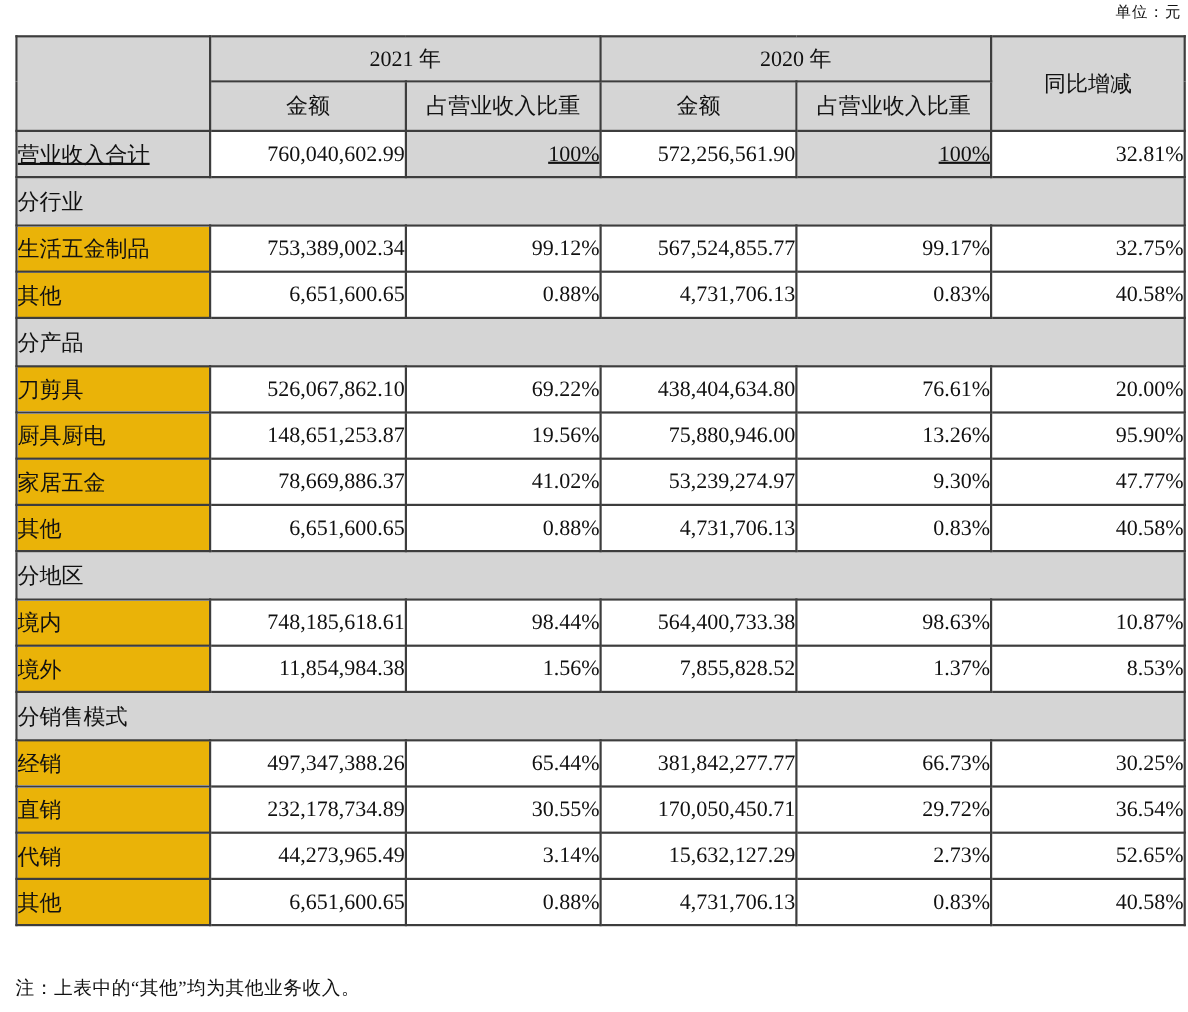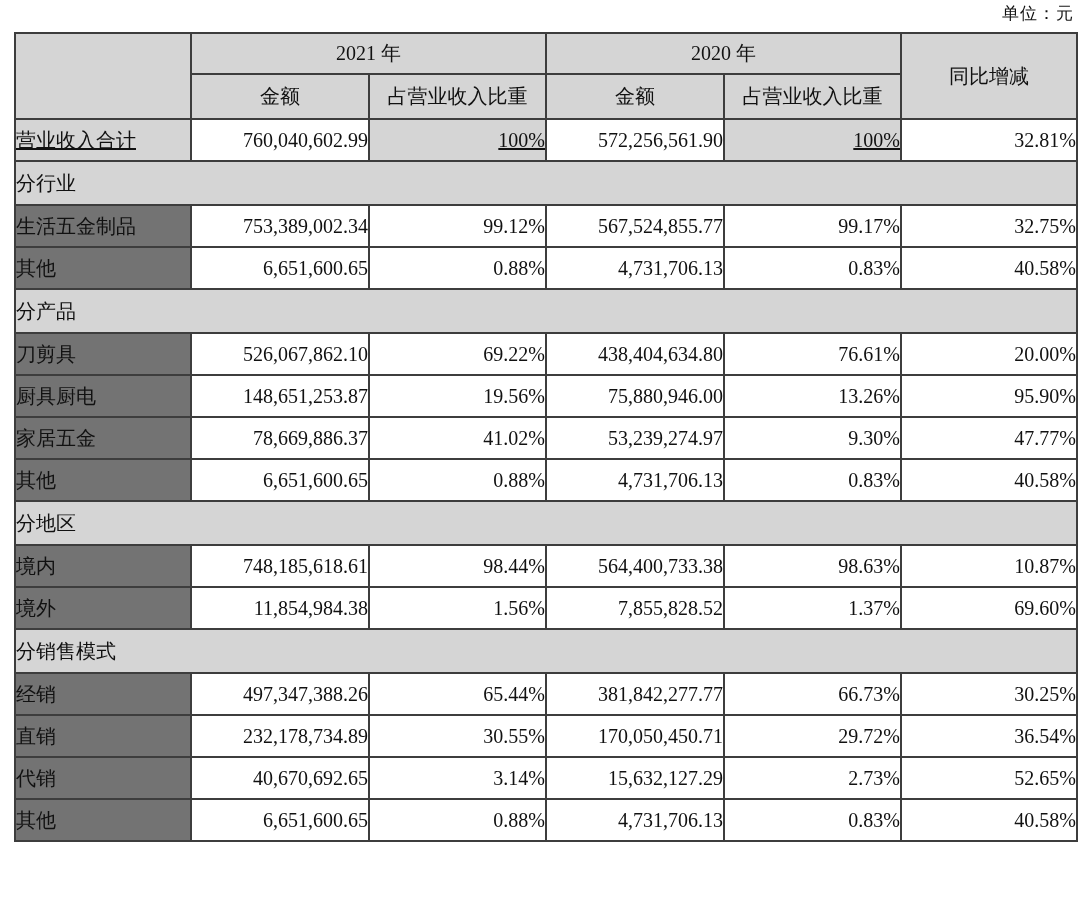--- a/index.html
+++ b/index.html
@@ -13,21 +13,21 @@
     position: relative;
     width: 1080px;
     height: 920px;
     background: #ffffff;
     overflow: hidden;
   }
   .unit-label {
     position: absolute;
     top: 2px;
     right: 6px;
-    font-size: 17px;
+    font-size: 14px;
     letter-spacing: 1px;
   }
   table.revenue {
     position: absolute;
     left: 14px;
     top: 32px;
     width: 1062px;
     border-collapse: collapse;
     table-layout: fixed;
     font-size: 20px;
@@ -44,21 +44,21 @@
     font-weight: normal;
     text-align: center;
   }
   tr.hrow1 { height: 41px; }
   tr.hrow2 { height: 45px; margin-top: 32px; }
   tr.drow  { height: 42px; }
   tr.srow  { height: 44px; }
   td.lbl {
     text-align: left;
     padding-left: 8px;
-    background: #737373;
+    background: #eab308;
   }
   td.num {
     text-align: right;
     padding-right: 9px;
     background: #ffffff;
   }
   td.shaded { background: #d5d5d5; text-decoration: underline; }
   td.section {
     background: #d5d5d5;
     text-align: left;
@@ -187,21 +187,21 @@
         <td class="num">98.63%</td>
         <td class="num">10.87%</td>
       </tr>
 
       <tr class="drow">
         <td class="lbl">境外</td>
         <td class="num">11,854,984.38</td>
         <td class="num">1.56%</td>
         <td class="num">7,855,828.52</td>
         <td class="num">1.37%</td>
-        <td class="num">69.60%</td>
+        <td class="num">8.53%</td>
       </tr>
 
       <tr class="srow">
         <td class="section" colspan="6">分销售模式</td>
       </tr>
 
       <tr class="drow">
         <td class="lbl">经销</td>
         <td class="num">497,347,388.26</td>
         <td class="num">65.44%</td>
@@ -214,33 +214,34 @@
         <td class="lbl">直销</td>
         <td class="num">232,178,734.89</td>
         <td class="num">30.55%</td>
         <td class="num">170,050,450.71</td>
         <td class="num">29.72%</td>
         <td class="num">36.54%</td>
       </tr>
 
       <tr class="drow">
         <td class="lbl">代销</td>
-        <td class="num">40,670,692.65</td>
+        <td class="num">44,273,965.49</td>
         <td class="num">3.14%</td>
         <td class="num">15,632,127.29</td>
         <td class="num">2.73%</td>
         <td class="num">52.65%</td>
       </tr>
 
       <tr class="drow">
         <td class="lbl">其他</td>
         <td class="num">6,651,600.65</td>
         <td class="num">0.88%</td>
         <td class="num">4,731,706.13</td>
         <td class="num">0.83%</td>
         <td class="num">40.58%</td>
       </tr>
 
     </tbody>
   </table>
 
+  <div class="note">注：上表中的“其他”均为其他业务收入。</div>
 
 </div>
 
 </body></html>

